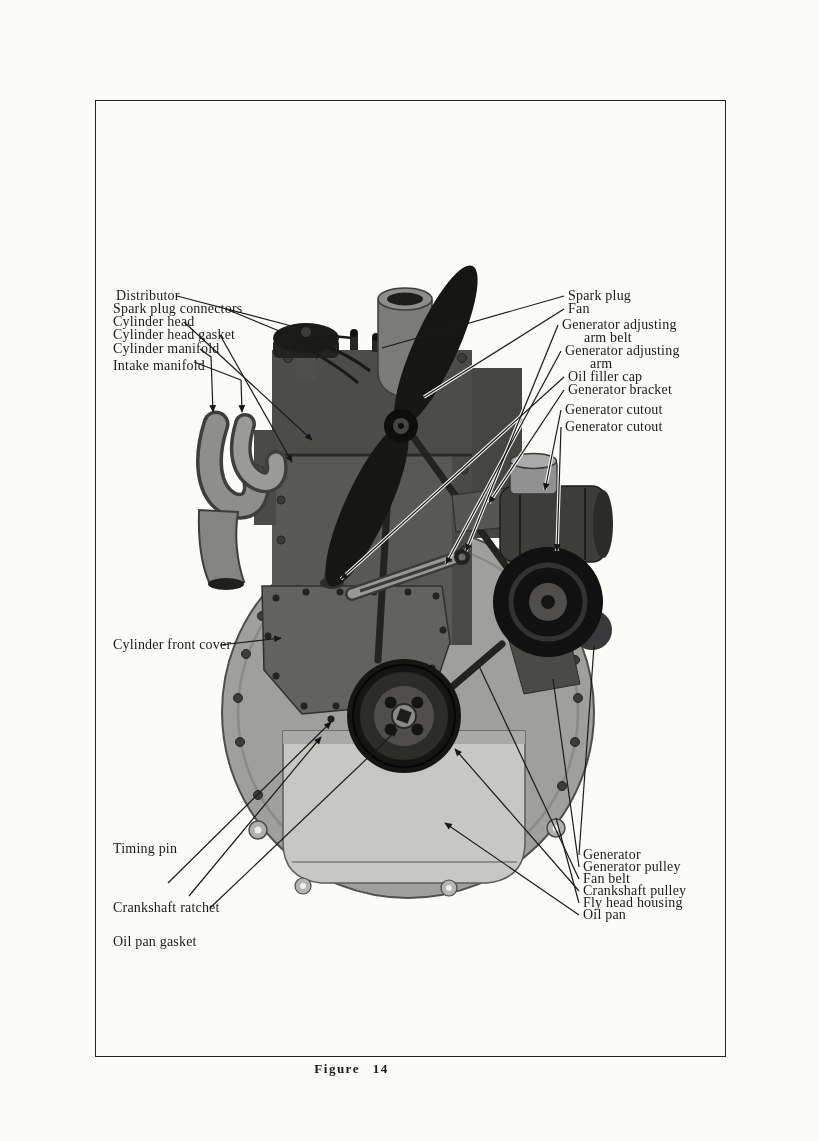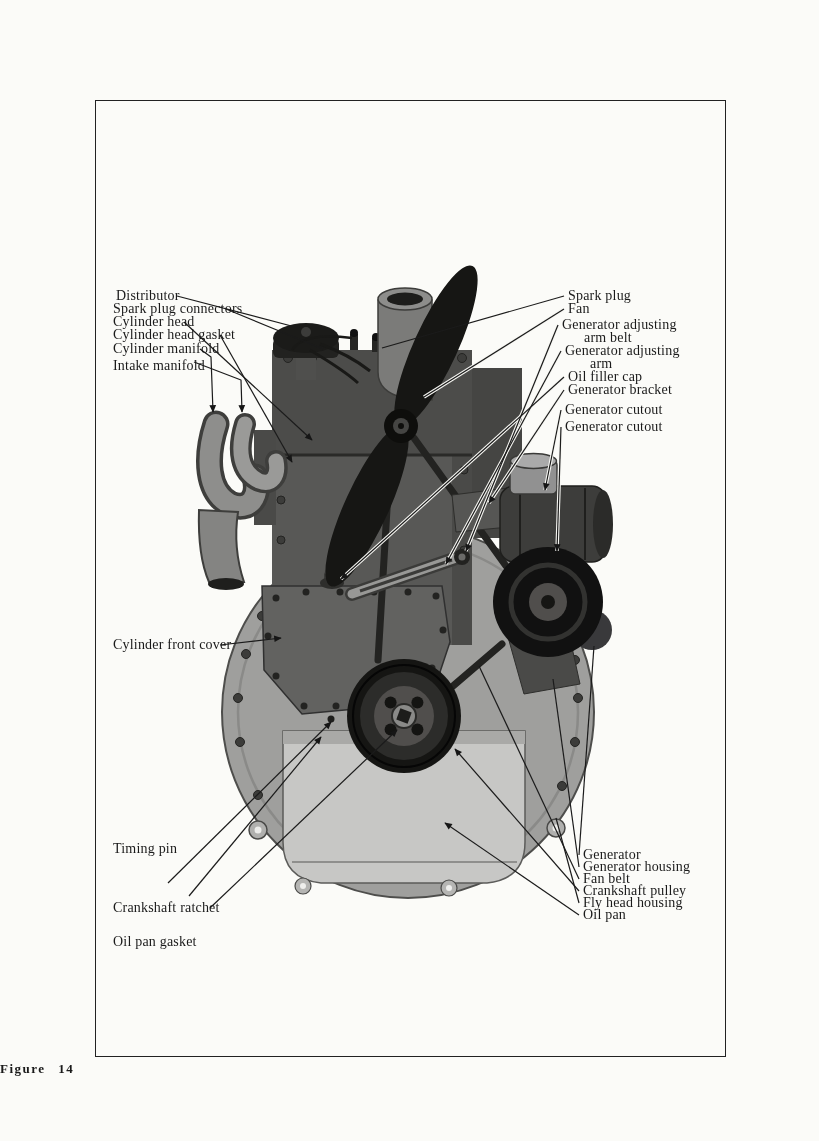--- a/index.html
+++ b/index.html
@@ -2,21 +2,21 @@
 <html><head>
 <meta charset="utf-8">
 <style>
   html,body{margin:0;padding:0;background:#fbfbf8;}
   .page{position:relative;width:819px;height:1141px;background:#fbfbf8;overflow:hidden;
         font-family:"Liberation Serif","DejaVu Serif",serif;color:#1a1a1a;}
   .frame{position:absolute;left:95px;top:100px;width:629px;height:955px;border:1.5px solid #222;}
   .art{position:absolute;left:0;top:0;width:819px;height:1141px;pointer-events:none;}
   .lbl{position:absolute;font-size:14px;line-height:12.5px;white-space:nowrap;letter-spacing:.2px;}
   .lbl .ind{display:block;}
-  .caption{position:absolute;left:0;top:1061px;width:703px;text-align:left;font-weight:700;
+  .caption{position:absolute;left:0;top:1061px;width:703px;text-align:center;font-weight:700;
            font-size:13px;letter-spacing:1.5px;word-spacing:8px;}
   .lead-cas path{fill:none;stroke:#f7f7f3;stroke-width:3.4;stroke-linejoin:round;}
   .lead path{fill:none;stroke:#1b1b1b;stroke-width:1.2;stroke-linejoin:round;}
   .bolt{fill:#3c3c3a;stroke:#242422;stroke-width:1;}
   .cbolt{fill:#232321;}
 </style>
 </head>
 <body>
 
 <div class="page">
@@ -263,21 +263,21 @@
   </div>
   <div class="lbl" style="left:565px;top:345px">
     <span>Generator adjusting</span>
     <span class="ind" style="padding-left:25px">arm</span>
   </div>
   <div class="lbl" style="left:568px;top:371px">Oil filler cap</div>
   <div class="lbl" style="left:568px;top:384px">Generator bracket</div>
   <div class="lbl" style="left:565px;top:404px">Generator cutout</div>
   <div class="lbl" style="left:565px;top:421px">Generator cutout</div>
   <div class="lbl" style="left:583px;top:849px">Generator</div>
-  <div class="lbl" style="left:583px;top:861px">Generator housing</div>
+  <div class="lbl" style="left:583px;top:861px">Generator pulley</div>
   <div class="lbl" style="left:583px;top:873px">Fan belt</div>
   <div class="lbl" style="left:583px;top:885px">Crankshaft pulley</div>
   <div class="lbl" style="left:583px;top:897px">Fly head housing</div>
   <div class="lbl" style="left:583px;top:909px">Oil pan</div>
 
   <div class="caption">Figure 14</div>
 
 </div>
 
 </body></html>

